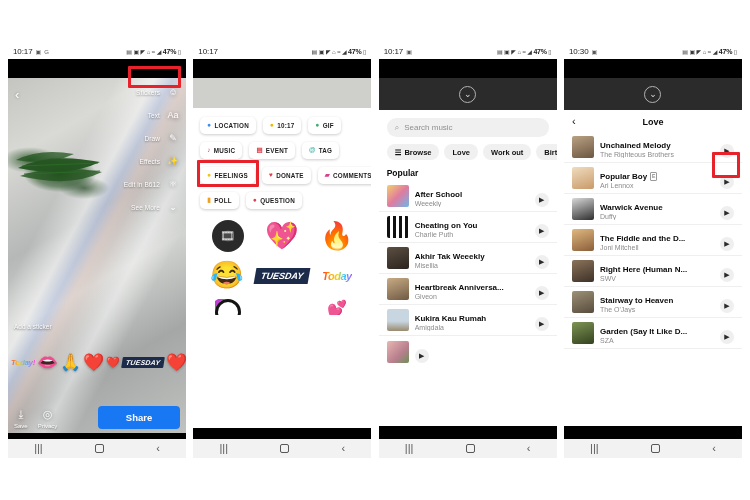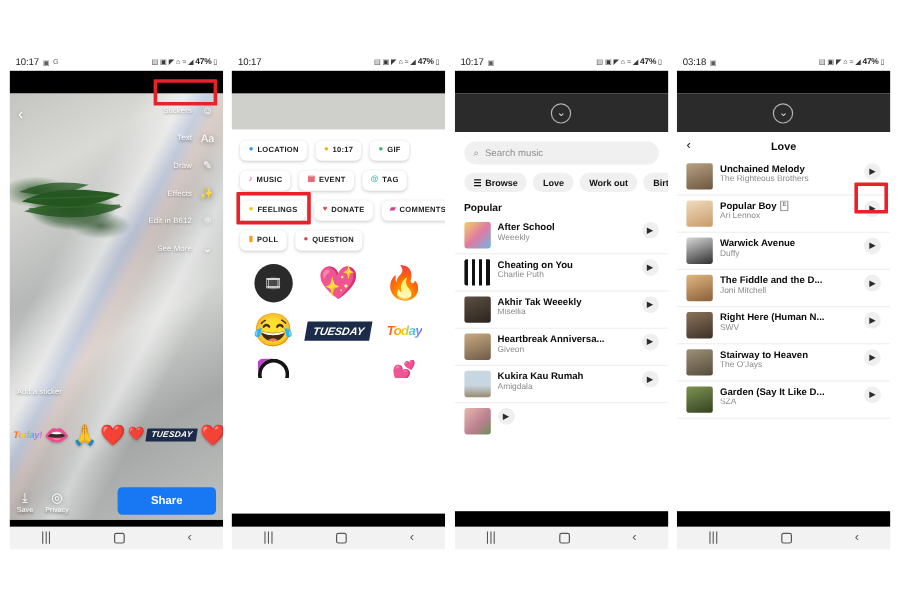--- a/index.html
+++ b/index.html
@@ -200,21 +200,21 @@
     background: #f0f0f0; border-radius: 10px; height: 16px;
     display: inline-flex; align-items: center; gap: 3px; padding: 0 8px;
     font-size: 7.5px; font-weight: 700; color: #111; white-space: nowrap; flex: 0 0 auto;
   }
   .m-sect {
     font-size: 8.5px; font-weight: 700; color: #0b0b0b;
     padding: 3px 8px 3px 8px;
   }
   .m-list { flex: 1 1 auto; overflow: hidden; }
   .m-row {
-    display: flex; align-items: flex-start; gap: 6px;
+    display: flex; align-items: flex-end; gap: 6px;
     padding: 4px 8px; height: 31px;
     border-bottom: 1px solid #efefef;
   }
   .m-art { width: 22px; height: 22px; border-radius: 2px; flex: 0 0 auto; }
   .m-meta { flex: 1 1 auto; min-width: 0; }
   .m-title {
     font-size: 8px; font-weight: 700; color: #0a0a0a;
     white-space: nowrap; overflow: hidden; text-overflow: clip;
     display:flex; align-items:center; gap:3px;
   }
@@ -554,21 +554,21 @@
     <div class="navbar">
       <span>|||</span>
       <span class="nav-sq"></span>
       <span>‹</span>
     </div>
   </div>
 
   <div class="phone">
     <div class="statusbar">
       <div class="sb-left">
-        <span class="sb-time">03:18</span>
+        <span class="sb-time">10:30</span>
         <span class="sb-mini">▣</span>
       </div>
       <div class="sb-right">
         <span class="sb-icon">▤</span>
         <span class="sb-icon">▣</span>
         <span class="sb-icon">◤</span>
         <span class="sb-icon">⌂</span>
         <span class="sb-icon">≈</span>
         <span class="sb-icon">◢</span>
         <span class="sb-batt">47%</span>

